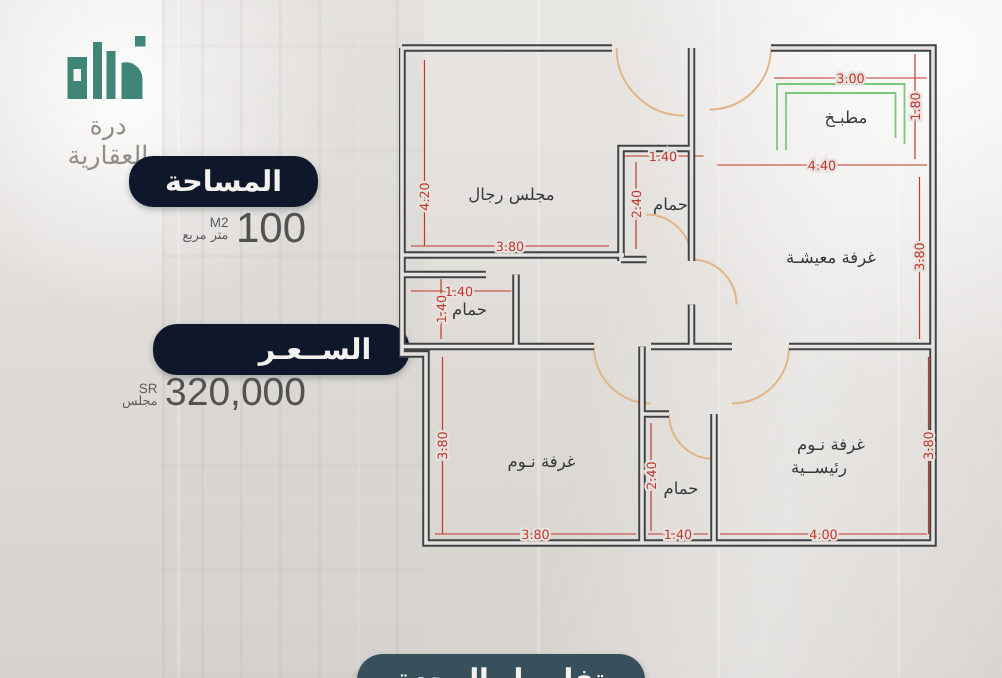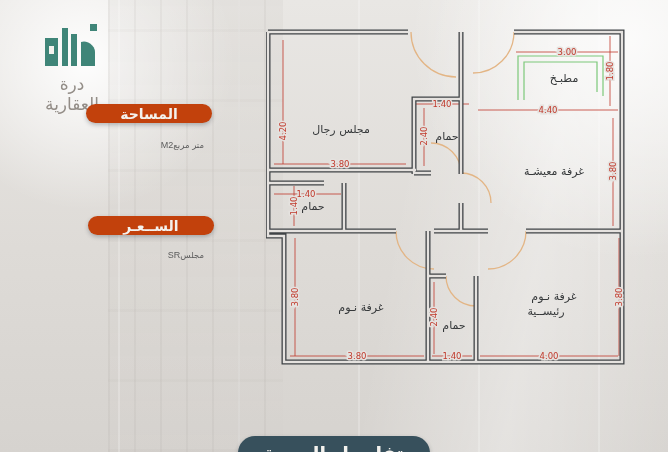--- a/index.html
+++ b/index.html
@@ -25,35 +25,35 @@
   .bg-seams{
     background:repeating-linear-gradient(90deg, transparent 0 118px, rgba(255,255,255,.4) 118px 120px);
     opacity:.55;
   }
   
   .brand{position:absolute;left:34px;top:22px;width:76px;text-align:center;}
   .brand .glyph{display:block;margin:0 auto;}
   .brand .name{margin-top:6px;font-size:17px;color:#938d87;letter-spacing:.2px;}
   
   .pill{
-    position:absolute;height:19px;border-radius:16px;background:#c2410c;color:#f4f2ee;
+    position:absolute;height:34px;border-radius:16px;background:#0f172a;color:#f4f2ee;
     display:flex;align-items:center;justify-content:center;
-    font-size:14px;font-weight:bold;box-shadow:0 2px 4px rgba(40,50,60,.3);
+    font-size:19px;font-weight:bold;box-shadow:0 2px 4px rgba(40,50,60,.3);
   }
   .pill-area{left:86px;top:104px;width:126px;}
-  .pill-price{left:88px;top:216px;width:126px;}
+  .pill-price{left:102px;top:216px;width:126px;padding-left:45px;}
   .value-row{
     position:absolute;left:86px;width:118px;display:flex;justify-content:flex-end;
     align-items:center;gap:5px;color:#4d4d4d;
   }
   .value-row .big{
     font-family:"Liberation Sans","DejaVu Sans",sans-serif;
     font-size:28px;line-height:1;color:#525252;
   }
-  .unit-col{display:flex;flex-direction:row;align-items:flex-end;line-height:1.15;margin-top:2px;}
+  .unit-col{display:flex;flex-direction:column;align-items:flex-end;line-height:1.15;margin-top:2px;}
   .unit-col .u-top{font-size:9px;color:#5c5c5c;font-family:"Liberation Sans",sans-serif;}
   .unit-col .u-bot{font-size:8.5px;color:#5c5c5c;}
   .row-area{top:138px;}
   .row-price{top:248px;align-items:flex-end;}
   .row-price .big{font-size:26px;}
   
   .pill-footer{left:238px;top:436px;width:192px;height:34px;border-radius:17px;background:#37505c;font-size:19px;}
   
   .plan{position:absolute;left:266px;top:26px;width:364px;height:352px;}
   .plan svg{width:100%;height:100%;display:block;}
@@ -86,30 +86,32 @@
 </div>
 
 <div class="pill pill-area">
   <span>المساحة</span>
 </div>
 <div class="value-row row-area">
   <span class="unit-col">
     <span class="u-top">M2</span>
     <span class="u-bot">متر مربع</span>
   </span>
+  <span class="big">100</span>
 </div>
 
 <div class="pill pill-price">
   <span>الســعـر</span>
 </div>
 <div class="value-row row-price">
   <span class="unit-col">
     <span class="u-top">SR</span>
     <span class="u-bot">مجلس</span>
   </span>
+  <span class="big">320,000</span>
 </div>
 
 <div class="pill pill-footer">
   <span>تفاصيل الوحدة</span>
 </div>
 
 <div class="plan">
 <svg viewBox="0 0 364 352">
 
   <g stroke="#c0392b" stroke-width="0.8">

